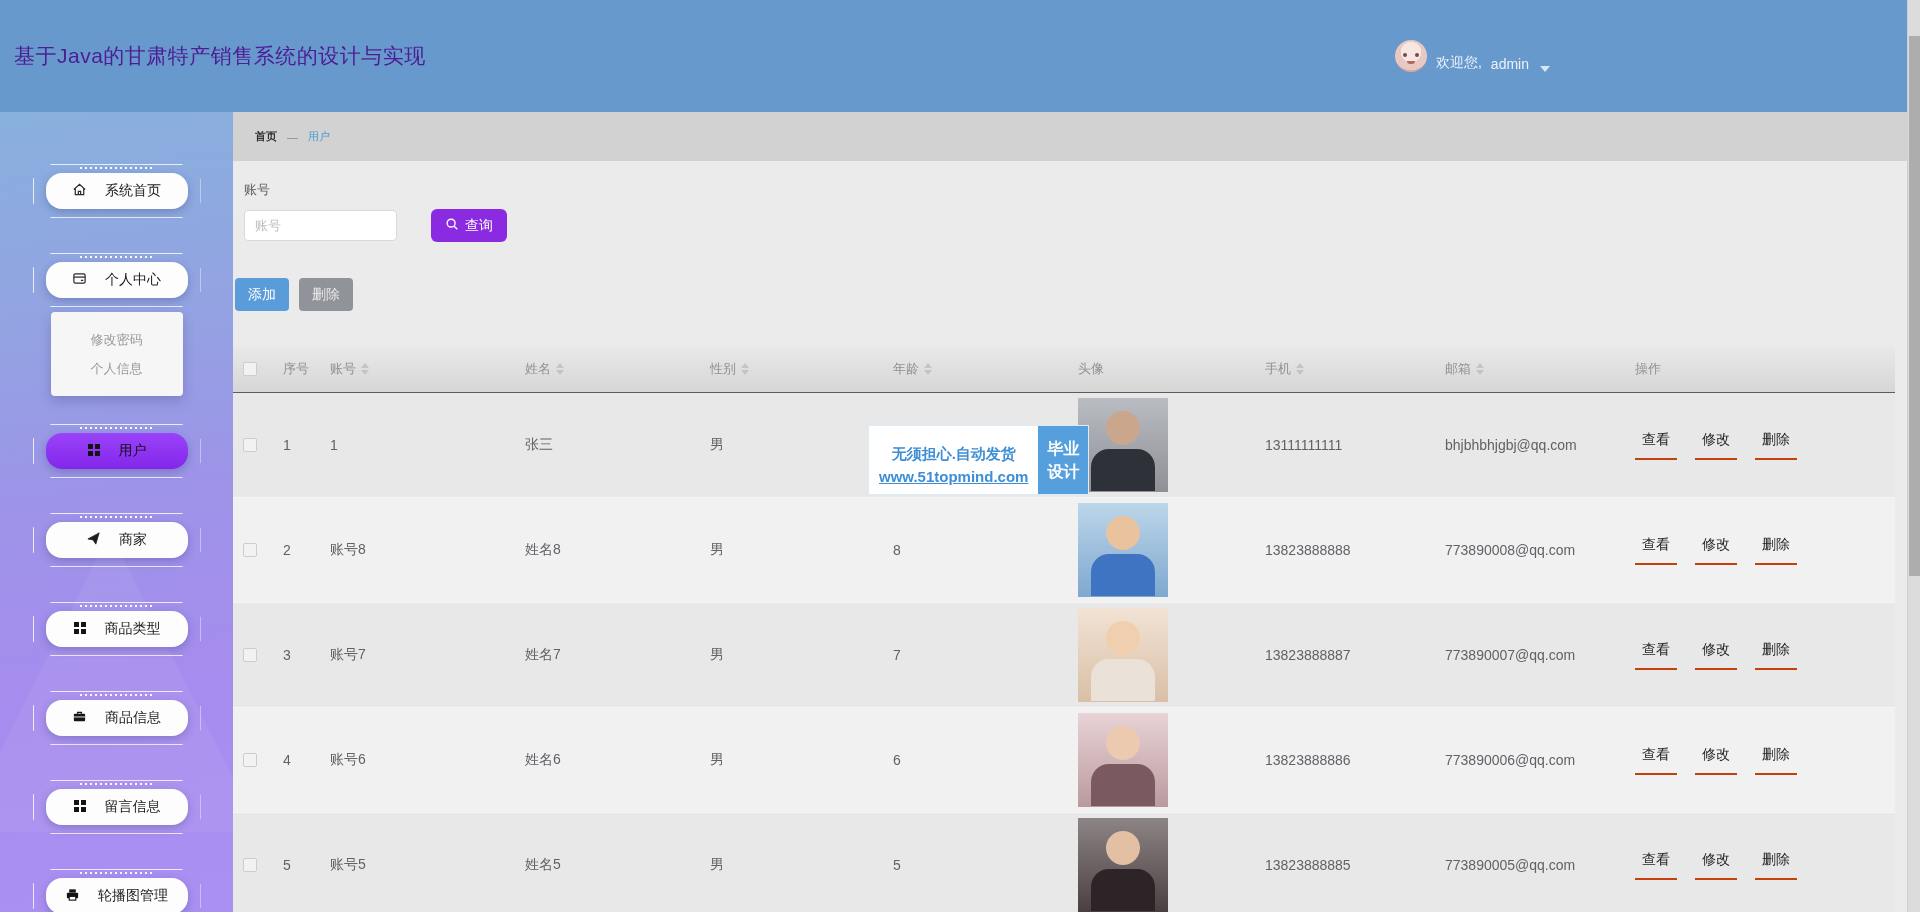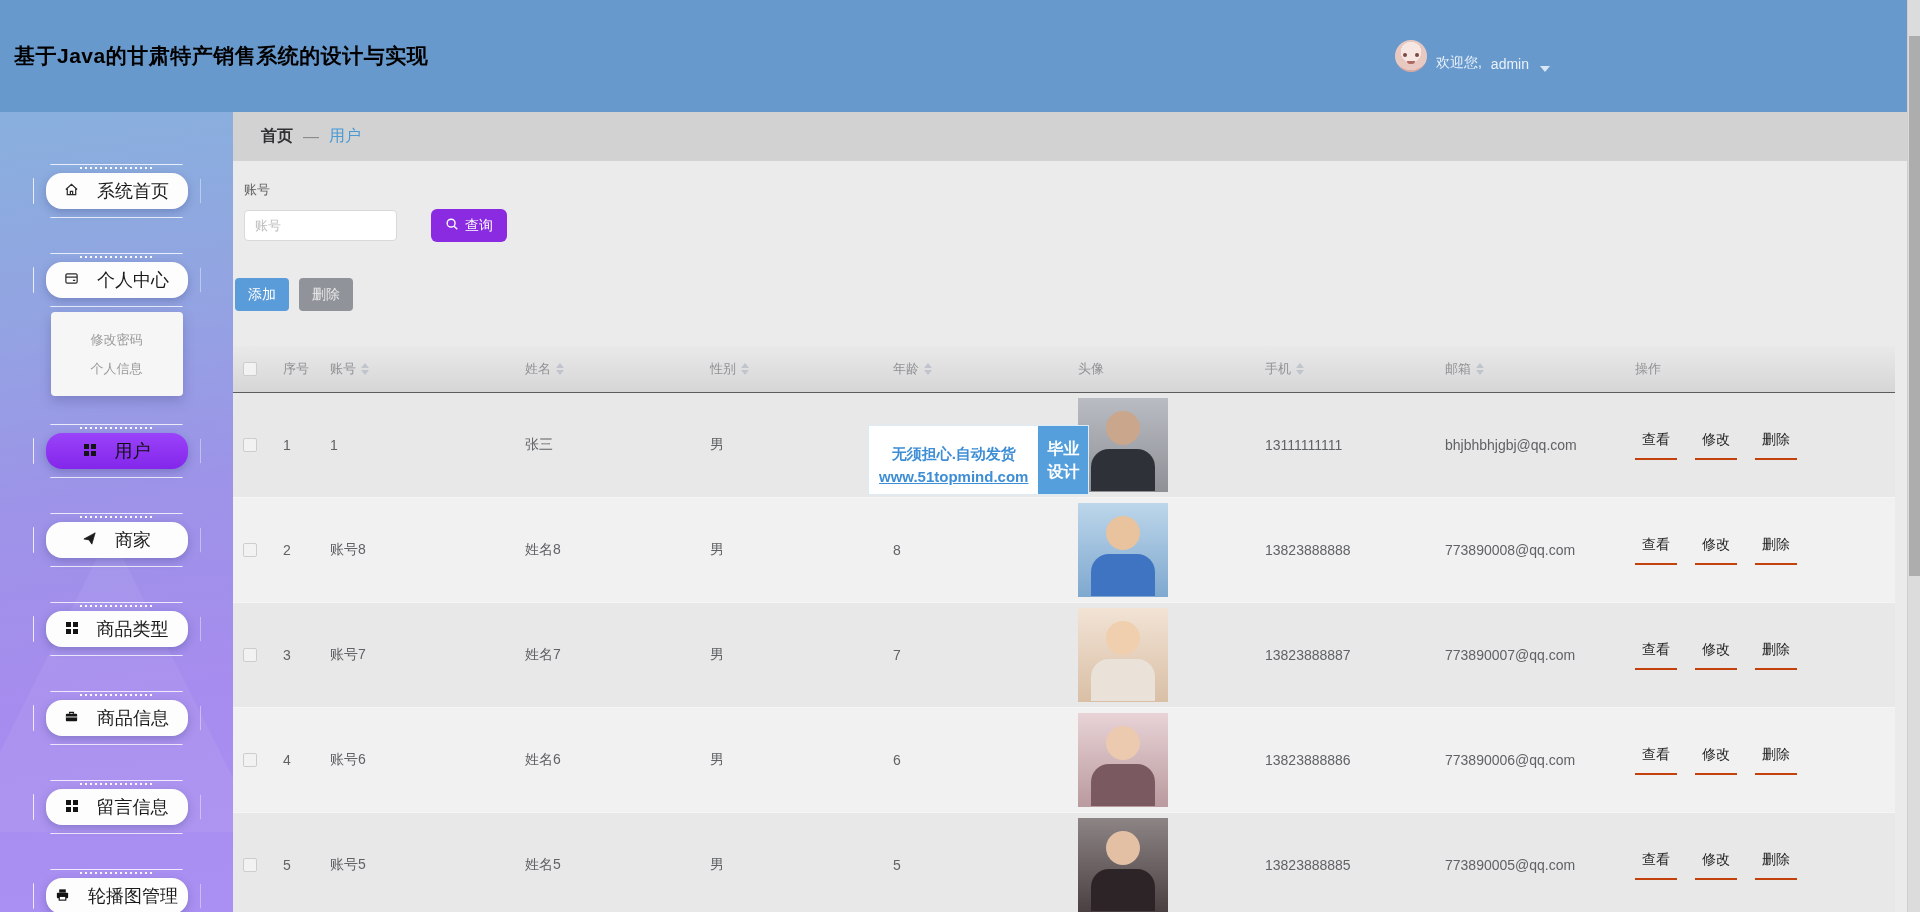--- a/index.html
+++ b/index.html
@@ -1,47 +1,47 @@
 <!DOCTYPE html>
 <html><head>
 <meta charset="utf-8">
 <style>
   html,body{margin:0;padding:0;background:#ccc;}
   *{box-sizing:border-box;font-family:"Liberation Sans","DejaVu Sans",sans-serif;}
   .app{position:relative;width:1920px;height:912px;overflow:hidden;background:#ebebeb;}
 
   
   .topbar{position:absolute;left:0;top:0;width:1920px;height:112px;background:#6899cc;display:flex;align-items:center;justify-content:space-between;padding:0 40px 0 14px;}
-  .app-title{color:#000000;font-size:21px;font-weight:700;letter-spacing:.5px;}
+  .app-title{color:#4c1d95;font-size:21px;font-weight:400;letter-spacing:.5px;}
   .userbox{display:flex;align-items:flex-end;gap:9px;margin-right:330px;}
   .user-avatar{width:32px;height:32px;border-radius:50%;background:radial-gradient(circle at 50% 38%,#f6e7e2 0 40%,#e8c9c2 41% 70%,#d8aaa4 71%);position:relative;overflow:hidden;}
   .user-avatar::before{content:"";position:absolute;left:8px;top:13px;width:4px;height:4px;border-radius:50%;background:#7a4a44;box-shadow:12px 0 0 #7a4a44;}
   .user-avatar::after{content:"";position:absolute;left:12px;top:21px;width:8px;height:3px;border-radius:0 0 8px 8px;background:#b06a62;}
   .welcome{color:#eaf2fb;font-size:14px;}
   .caret{width:0;height:0;border-left:5px solid transparent;border-right:5px solid transparent;border-top:6px solid #d9e6f4;margin-left:2px;}
 
   
   .vscroll{position:absolute;right:0;top:0;width:13px;height:912px;background:#dcdcdc;border-left:1px solid #cfcfcf;z-index:60;}
   .vthumb{position:absolute;left:1px;top:36px;width:11px;height:540px;background:#adadad;}
 
   
   .sidebar{position:absolute;left:0;top:112px;width:233px;height:800px;background:linear-gradient(172deg,#88b0dd 0%,#93a3e2 26%,#9d93e8 48%,#a68cee 72%,#aa90f2 100%);padding-top:61px;overflow:hidden;}
   .sidebar::before{content:"";position:absolute;left:-40px;top:420px;width:300px;height:300px;background:rgba(255,255,255,.06);clip-path:polygon(0 100%,50% 0,100% 100%);}
   .nav-frame{position:relative;width:142px;margin:0 auto 53px;}
   .nav-frame::before{content:"";position:absolute;inset:-9px -13px;border:1px solid rgba(255,255,255,.8);border-radius:12px;clip-path:polygon(11% 0,89% 0,100% 28%,100% 72%,89% 100%,11% 100%,0 72%,0 28%);}
   .nav-frame::after{content:"";position:absolute;top:-6px;left:24%;width:52%;height:2px;background:repeating-linear-gradient(90deg,rgba(255,255,255,.95) 0 2px,transparent 2px 5px);}
-  .nav-btn{position:relative;height:36px;background:#fdfdfd;border-radius:16px;display:flex;align-items:center;justify-content:center;gap:18px;font-size:18px;color:#1b1b1b;box-shadow:0 3px 8px rgba(40,50,110,.28);cursor:pointer;}
+  .nav-btn{position:relative;height:36px;background:#fdfdfd;border-radius:16px;display:flex;align-items:center;justify-content:center;gap:18px;font-size:14px;color:#1b1b1b;box-shadow:0 3px 8px rgba(40,50,110,.28);cursor:pointer;}
   .nav-btn svg{flex:0 0 auto;}
   .nav-btn.active{background:linear-gradient(180deg,#9a43fa,#8326ea);color:#101010;}
   .submenu{width:132px;margin:14px auto 37px;background:#f6f6f6;border-radius:4px;box-shadow:0 5px 12px rgba(60,60,120,.28);padding:13px 0;}
   .submenu-item{height:29px;line-height:29px;text-align:center;color:#9a9a9a;font-size:13px;cursor:pointer;}
 
   
   .main{position:absolute;left:233px;top:112px;width:1675px;height:800px;background:#ebebeb;}
-  .crumbbar{height:49px;background:#d2d2d2;display:flex;align-items:center;padding-left:28px;gap:10px;font-size:16px;}
+  .crumbbar{height:49px;background:#d2d2d2;display:flex;align-items:center;padding-left:22px;gap:10px;font-size:11px;}
   .crumb-home{color:#303133;font-weight:700;}
   .crumb-sep{color:#8a8a8a;}
   .crumb-cur{color:#4a9ad5;}
 
   .filters{padding:20px 11px 0;}
   .filter-label{font-size:13px;color:#5f5f5f;margin-bottom:10px;}
   .filter-row{display:flex;align-items:center;}
   .filter-input{width:153px;height:31px;border:1px solid #d9d9d9;border-radius:4px;background:#fff;padding:0 10px;font-size:13px;color:#333;outline:none;}
   .filter-input::placeholder{color:#bdbdbd;}
   .query-btn{margin-left:34px;height:33px;padding:0 14px;background:#8a2be2;border:none;border-radius:6px;color:#fff;font-size:14px;display:flex;align-items:center;gap:6px;cursor:pointer;}

